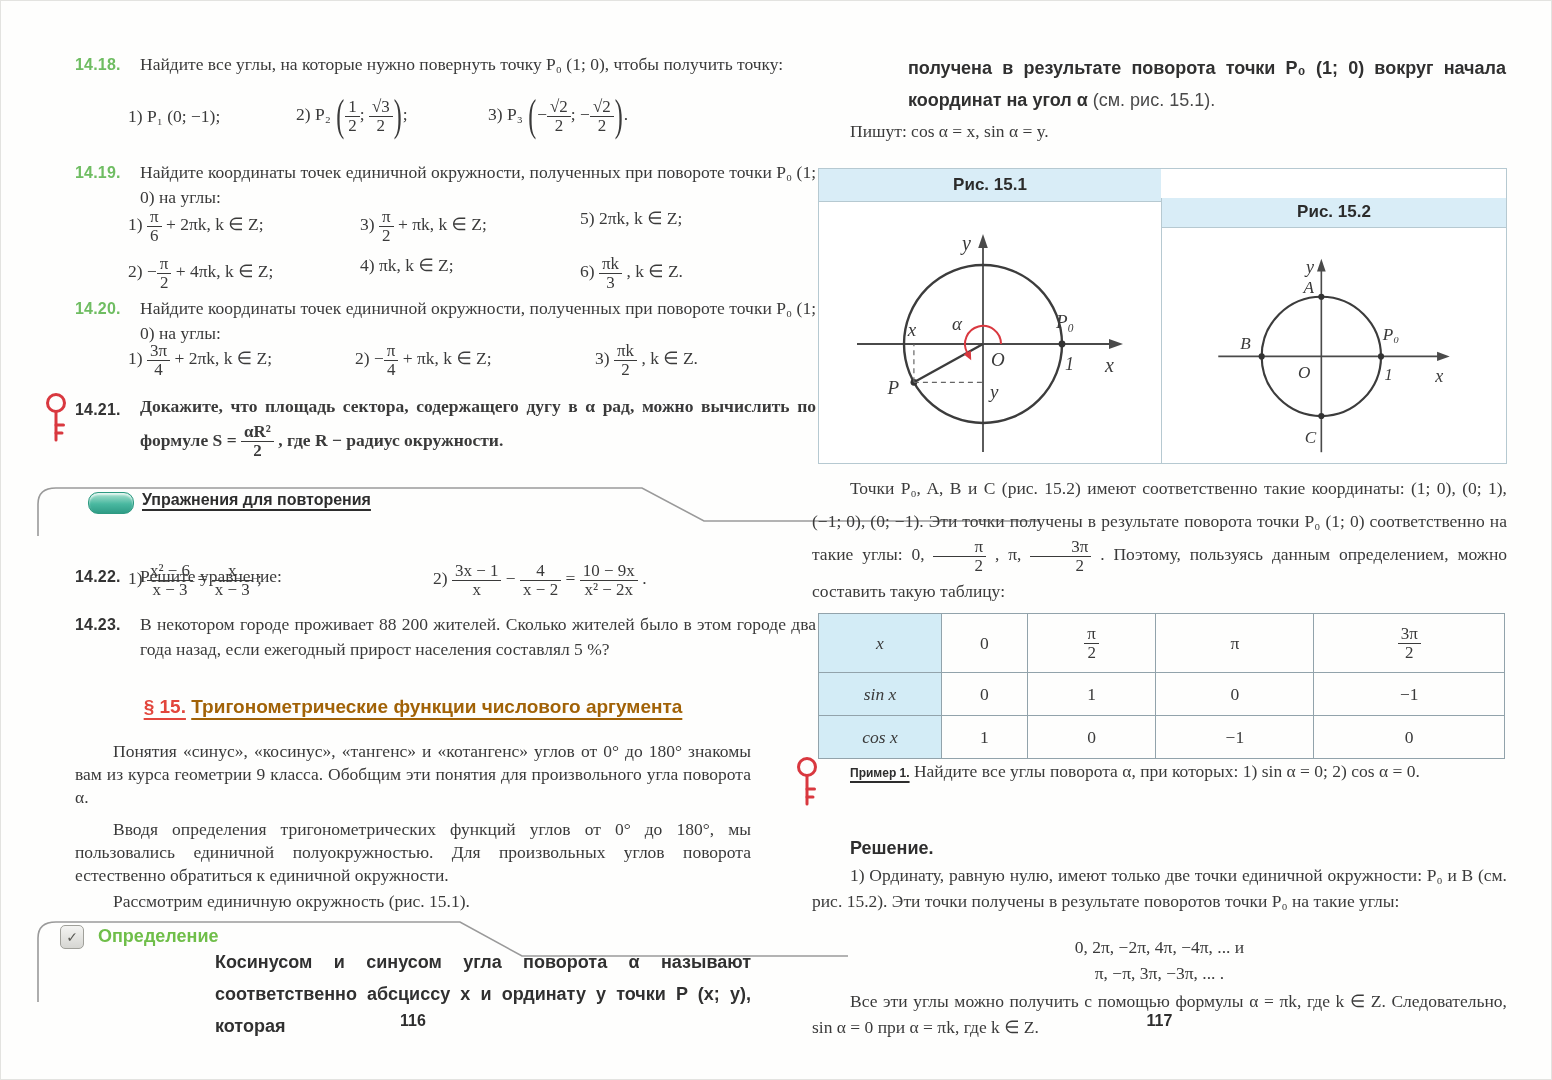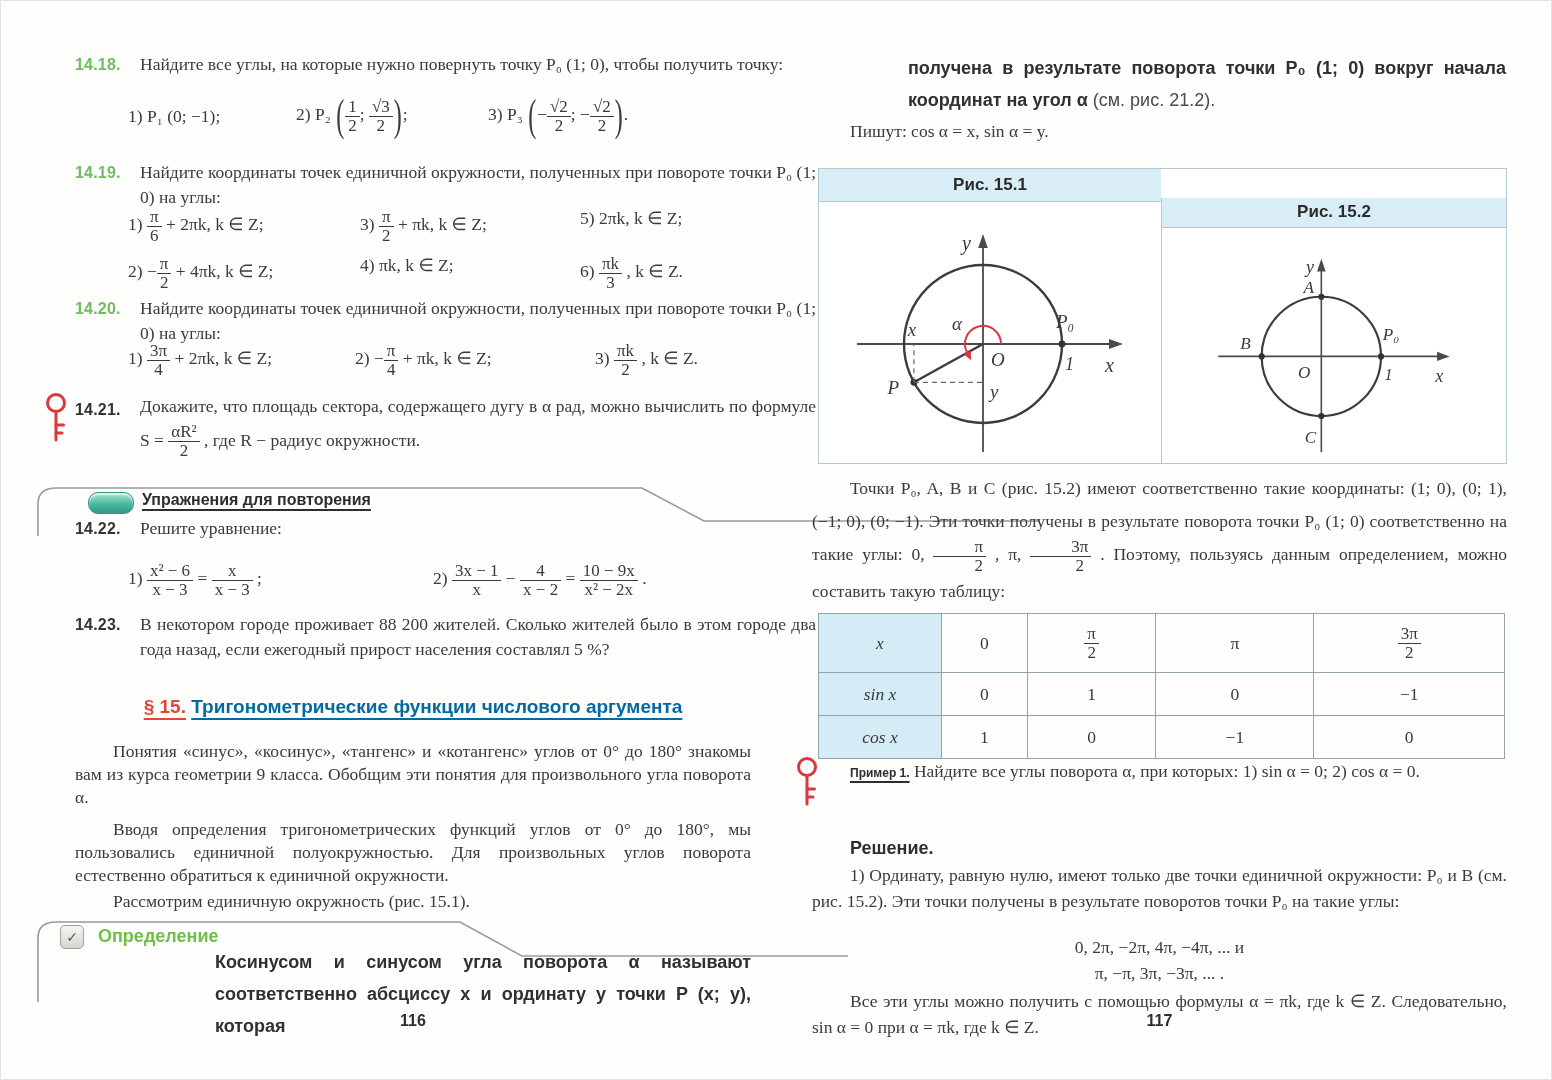--- a/index.html
+++ b/index.html
@@ -33,21 +33,21 @@
   
   .grid1419{display:grid;grid-template-columns:232px 220px auto;row-gap:10px;}
   .grid1420{display:grid;grid-template-columns:227px 240px auto;}
   .row1418{display:flex;}
   .row1418 .i0{width:168px;} .row1418 .i1{width:192px;}
   .row1422{display:flex;}
   .row1422 .i0{width:305px;}
   
   .sectitle{font-family:"Liberation Sans", sans-serif;font-weight:bold;font-size:19px;text-align:center;}
   .sectitle .red{color:#e2453c;text-decoration:underline;text-underline-offset:5px;text-decoration-thickness:1.5px;}
-  .sectitle .blk{color:#0369a1;text-decoration:underline;text-underline-offset:5px;text-decoration-thickness:1.5px;}
+  .sectitle .blk{color:#a16207;text-decoration:underline;text-underline-offset:5px;text-decoration-thickness:1.5px;}
   .revtitle{font-family:"Liberation Sans", sans-serif;font-weight:bold;font-size:16px;color:#2d2d2d;
             text-decoration:underline;text-underline-offset:4px;text-decoration-thickness:1.5px;}
   .deflabel{font-family:"Liberation Sans", sans-serif;font-weight:bold;font-size:18px;color:#6fbe49;}
   .boldtext{font-family:"Liberation Sans", sans-serif;font-weight:bold;font-size:18px;line-height:32px;color:#303030;}
   .boldtext .note{font-weight:normal;color:#4a4a4a;}
   
   .pill{width:44px;height:20px;border-radius:10px;border:1px solid #2e9a81;
         background:linear-gradient(180deg,#aee3d2 0%,#49b8a0 55%,#2f9c86 100%);
         box-shadow:inset 0 2px 2px rgba(255,255,255,.7);}
   .checkicon{width:22px;height:22px;border-radius:5px;border:1.5px solid #a0a09a;
@@ -116,30 +116,30 @@
 </div>
 
 <svg class="abs" style="left:42px;top:392px;" width="28" height="54" viewBox="0 0 28 54">
   <circle cx="14" cy="11" r="8.5" fill="none" stroke="#d9383f" stroke-width="3"></circle>
   <line x1="14" y1="19.5" x2="14" y2="48" stroke="#d9383f" stroke-width="3" stroke-linecap="round"></line>
   <line x1="14" y1="33" x2="21.5" y2="33" stroke="#d9383f" stroke-width="3" stroke-linecap="round"></line>
   <line x1="14" y1="41" x2="20" y2="41" stroke="#d9383f" stroke-width="3" stroke-linecap="round"></line>
 </svg>
 <div class="prob" style="left:75px;top:390px;width:676px;line-height:1.9;">
   <span class="pnum dark" style="top:5px;">14.21.</span>
-  <span style="white-space:normal;"><span>Докажите, что площадь сектора, содержащего дугу в α рад, можно вычислить по формуле S = </span><span class="frac"><span class="fn">αR²</span><span class="fd">2</span></span><span> , где R − радиус окружности.</span></span>
+  <span style="white-space:normal;font-weight:bold;"><span>Докажите, что площадь сектора, содержащего дугу в α рад, можно вычислить по формуле S = </span><span class="frac"><span class="fn">αR²</span><span class="fd">2</span></span><span> , где R − радиус окружности.</span></span>
 </div>
 
 <svg class="boxline" style="left:30px;top:478px;" width="1015" height="62" viewBox="0 0 1015 62">
   <path d="M 8,58 L 8,26 Q 8,10 26,10 L 612,10 L 674,43 L 1010,43" fill="none" stroke="#9a9a9a" stroke-width="1.6"></path>
 </svg>
 <div class="abs pill" style="left:88px;top:492px;"></div>
 <div class="abs revtitle" style="left:142px;top:491px;">Упражнения для повторения</div>
 
-<div class="prob" style="left:75px;top:516px;width:676px;">
+<div class="prob" style="left:75px;top:564px;width:676px;">
   <span class="pnum dark">14.22.</span>
   <span>Решите уравнение:</span>
 </div>
 <div class="abs row1422 mathline" style="left:128px;top:562px;width:620px;align-items:center;">
   <span class="i0"><span>1) </span><span class="frac"><span class="fn">x² − 6</span><span class="fd">x − 3</span></span><span> = </span><span class="frac"><span class="fn">x</span><span class="fd">x − 3</span></span><span> ;</span></span>
   <span><span>2) </span><span class="frac"><span class="fn">3x − 1</span><span class="fd">x</span></span><span> − </span><span class="frac"><span class="fn">4</span><span class="fd">x − 2</span></span><span> = </span><span class="frac"><span class="fn">10 − 9x</span><span class="fd">x² − 2x</span></span><span> .</span></span>
 </div>
 
 <div class="prob" style="left:75px;top:612px;width:676px;">
   <span class="pnum dark">14.23.</span>
@@ -160,21 +160,21 @@
 </svg>
 <div class="abs checkicon" style="left:60px;top:925px;">
     <span>✓</span>
   </div>
 <div class="abs deflabel" style="left:98px;top:926px;">Определение</div>
 <div class="abs boldtext just" style="left:215px;top:946px;width:536px;">Косинусом и синусом угла поворота α называют соответственно абсциссу x и ординату y точки P (x; y), которая</div>
 
 <div class="pageno" style="left:75px;top:1012px;width:676px;">116</div>
 
 <div class="abs boldtext just" style="left:908px;top:52px;width:598px;">
-  <span>получена в результате поворота точки P₀ (1; 0) вокруг начала координат на угол α </span><span class="note">(см. рис. 21.2).</span>
+  <span>получена в результате поворота точки P₀ (1; 0) вокруг начала координат на угол α </span><span class="note">(см. рис. 15.1).</span>
 </div>
 
 <div class="abs serif" style="left:812px;top:120px;width:695px;text-indent:38px;">Пишут: cos α = x, sin α = y.</div>
 
 <div class="figbox">
   <div class="figcol">
     <div class="figcap">Рис. 15.1</div>
     <svg width="342" height="260" viewBox="0 0 342 260">
 
       <line x1="38" y1="142" x2="296" y2="142" stroke="#4a4a4a" stroke-width="1.8"></line>

